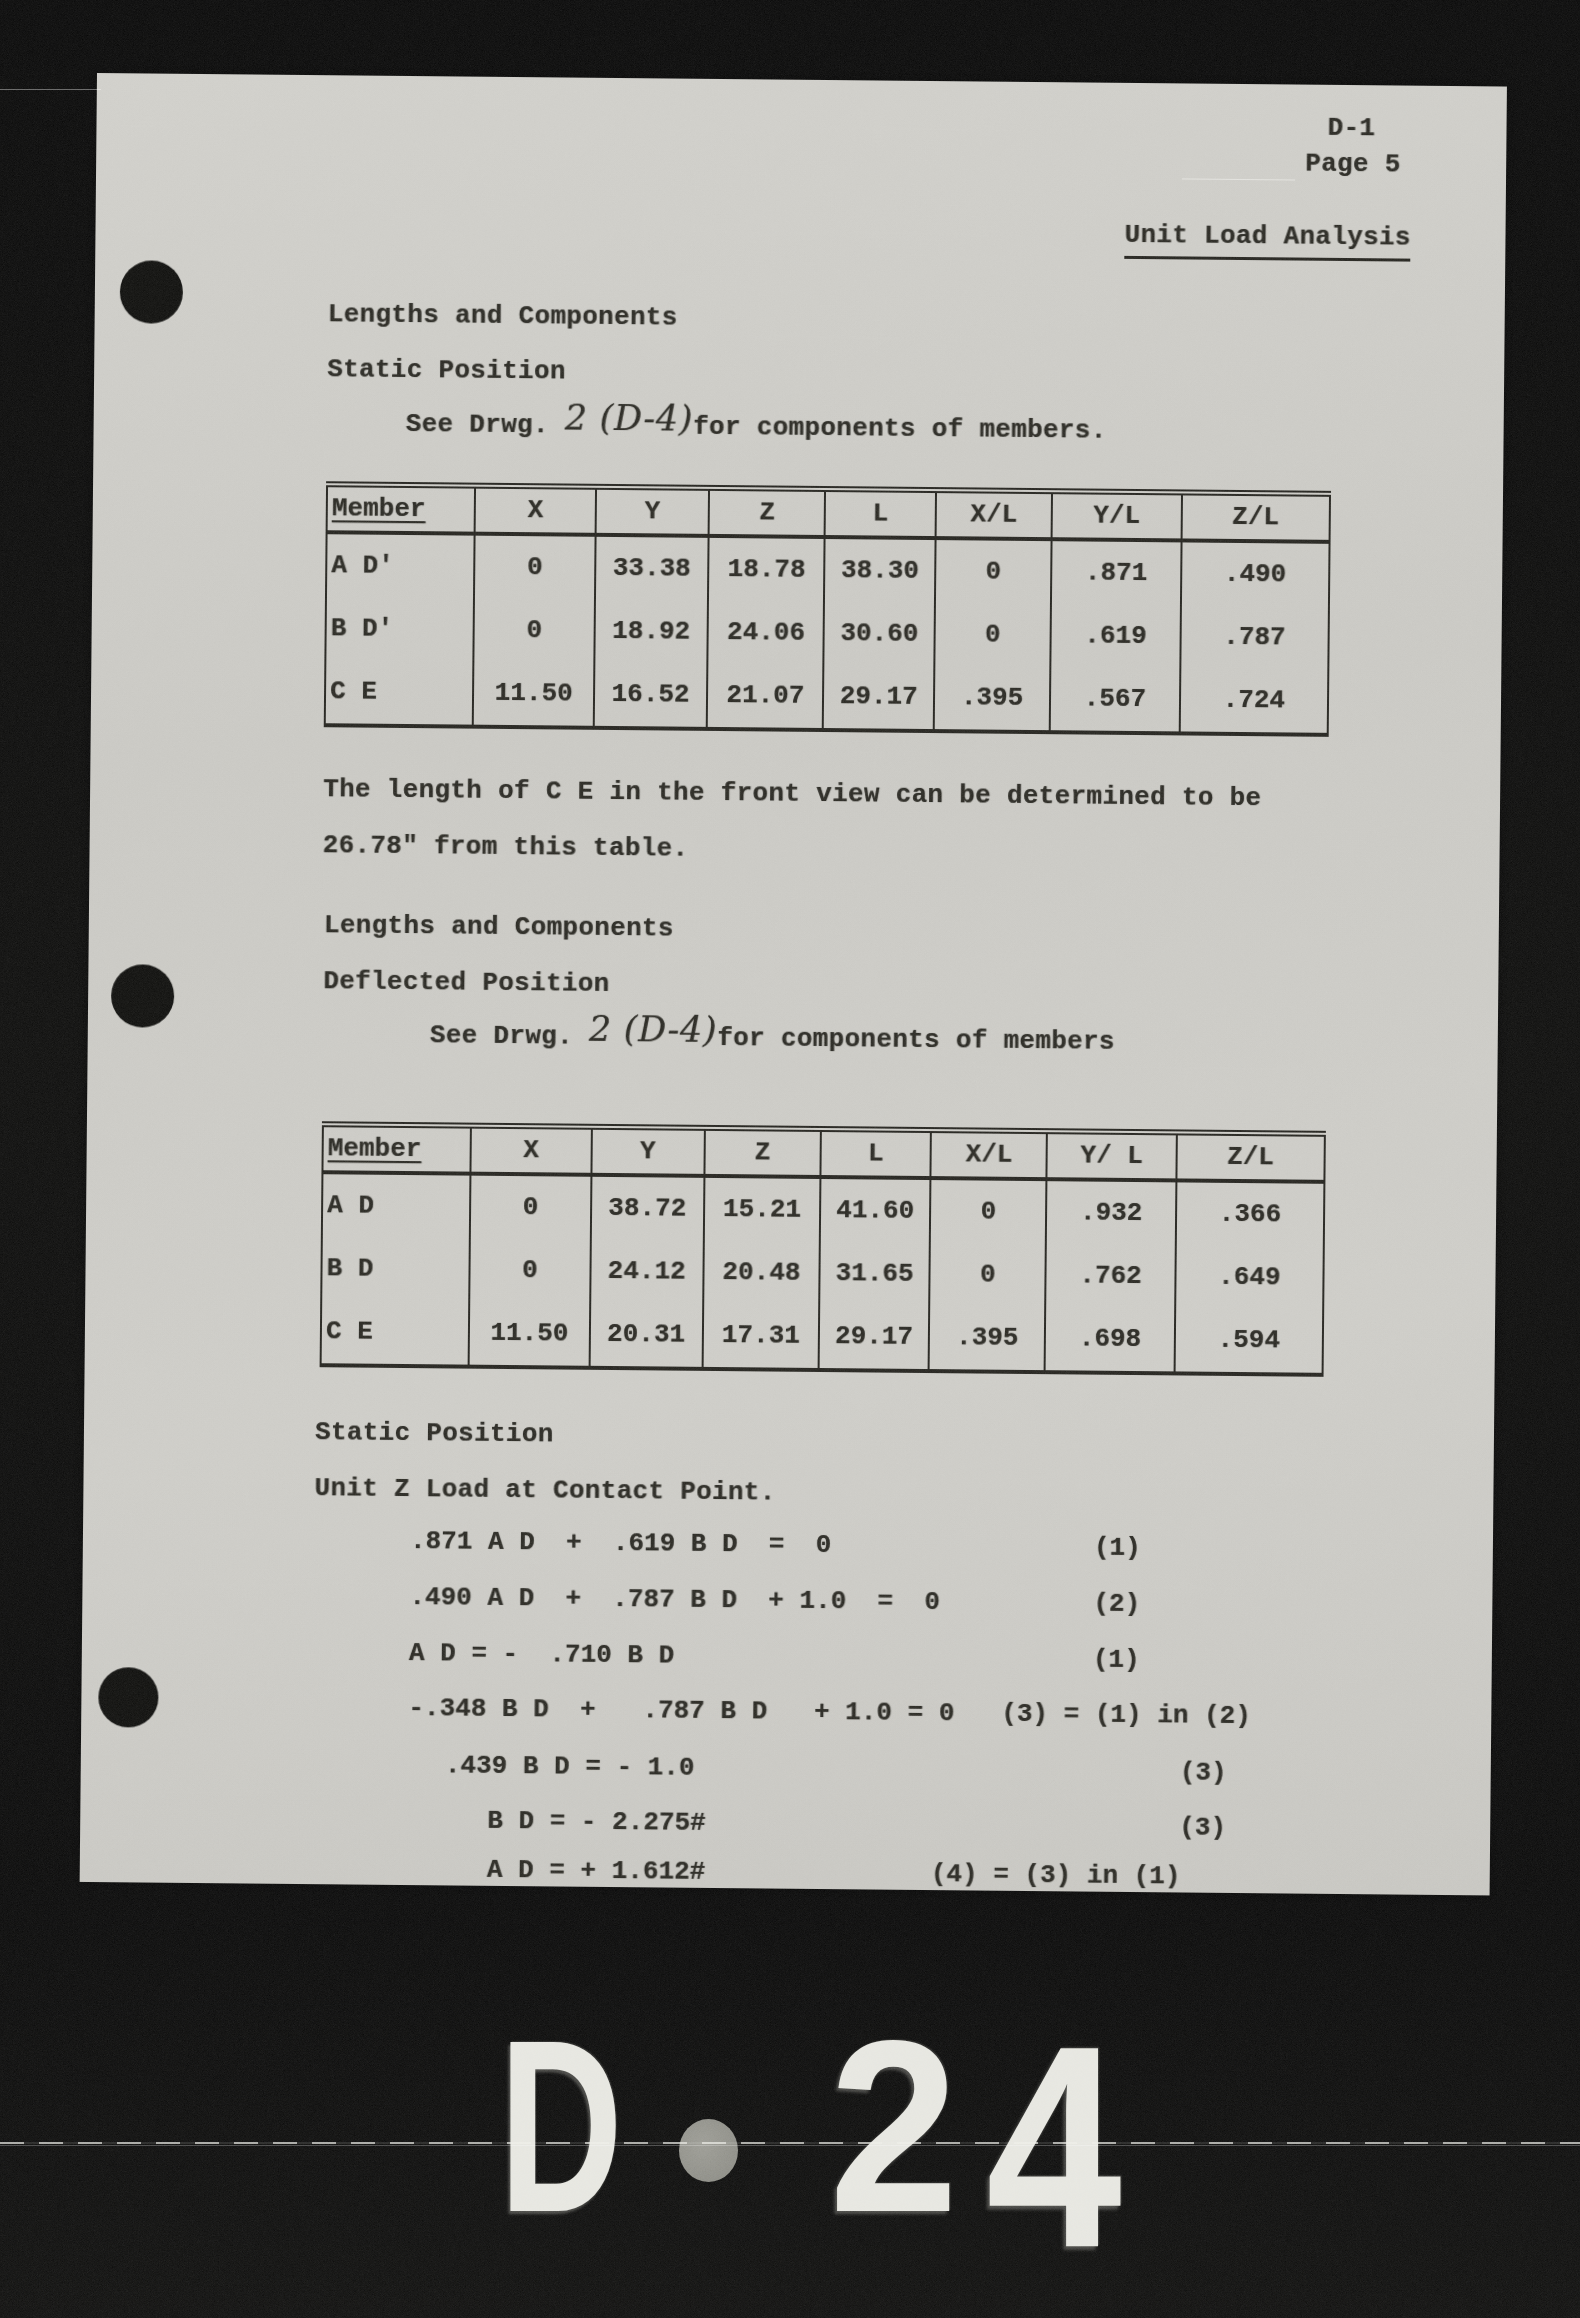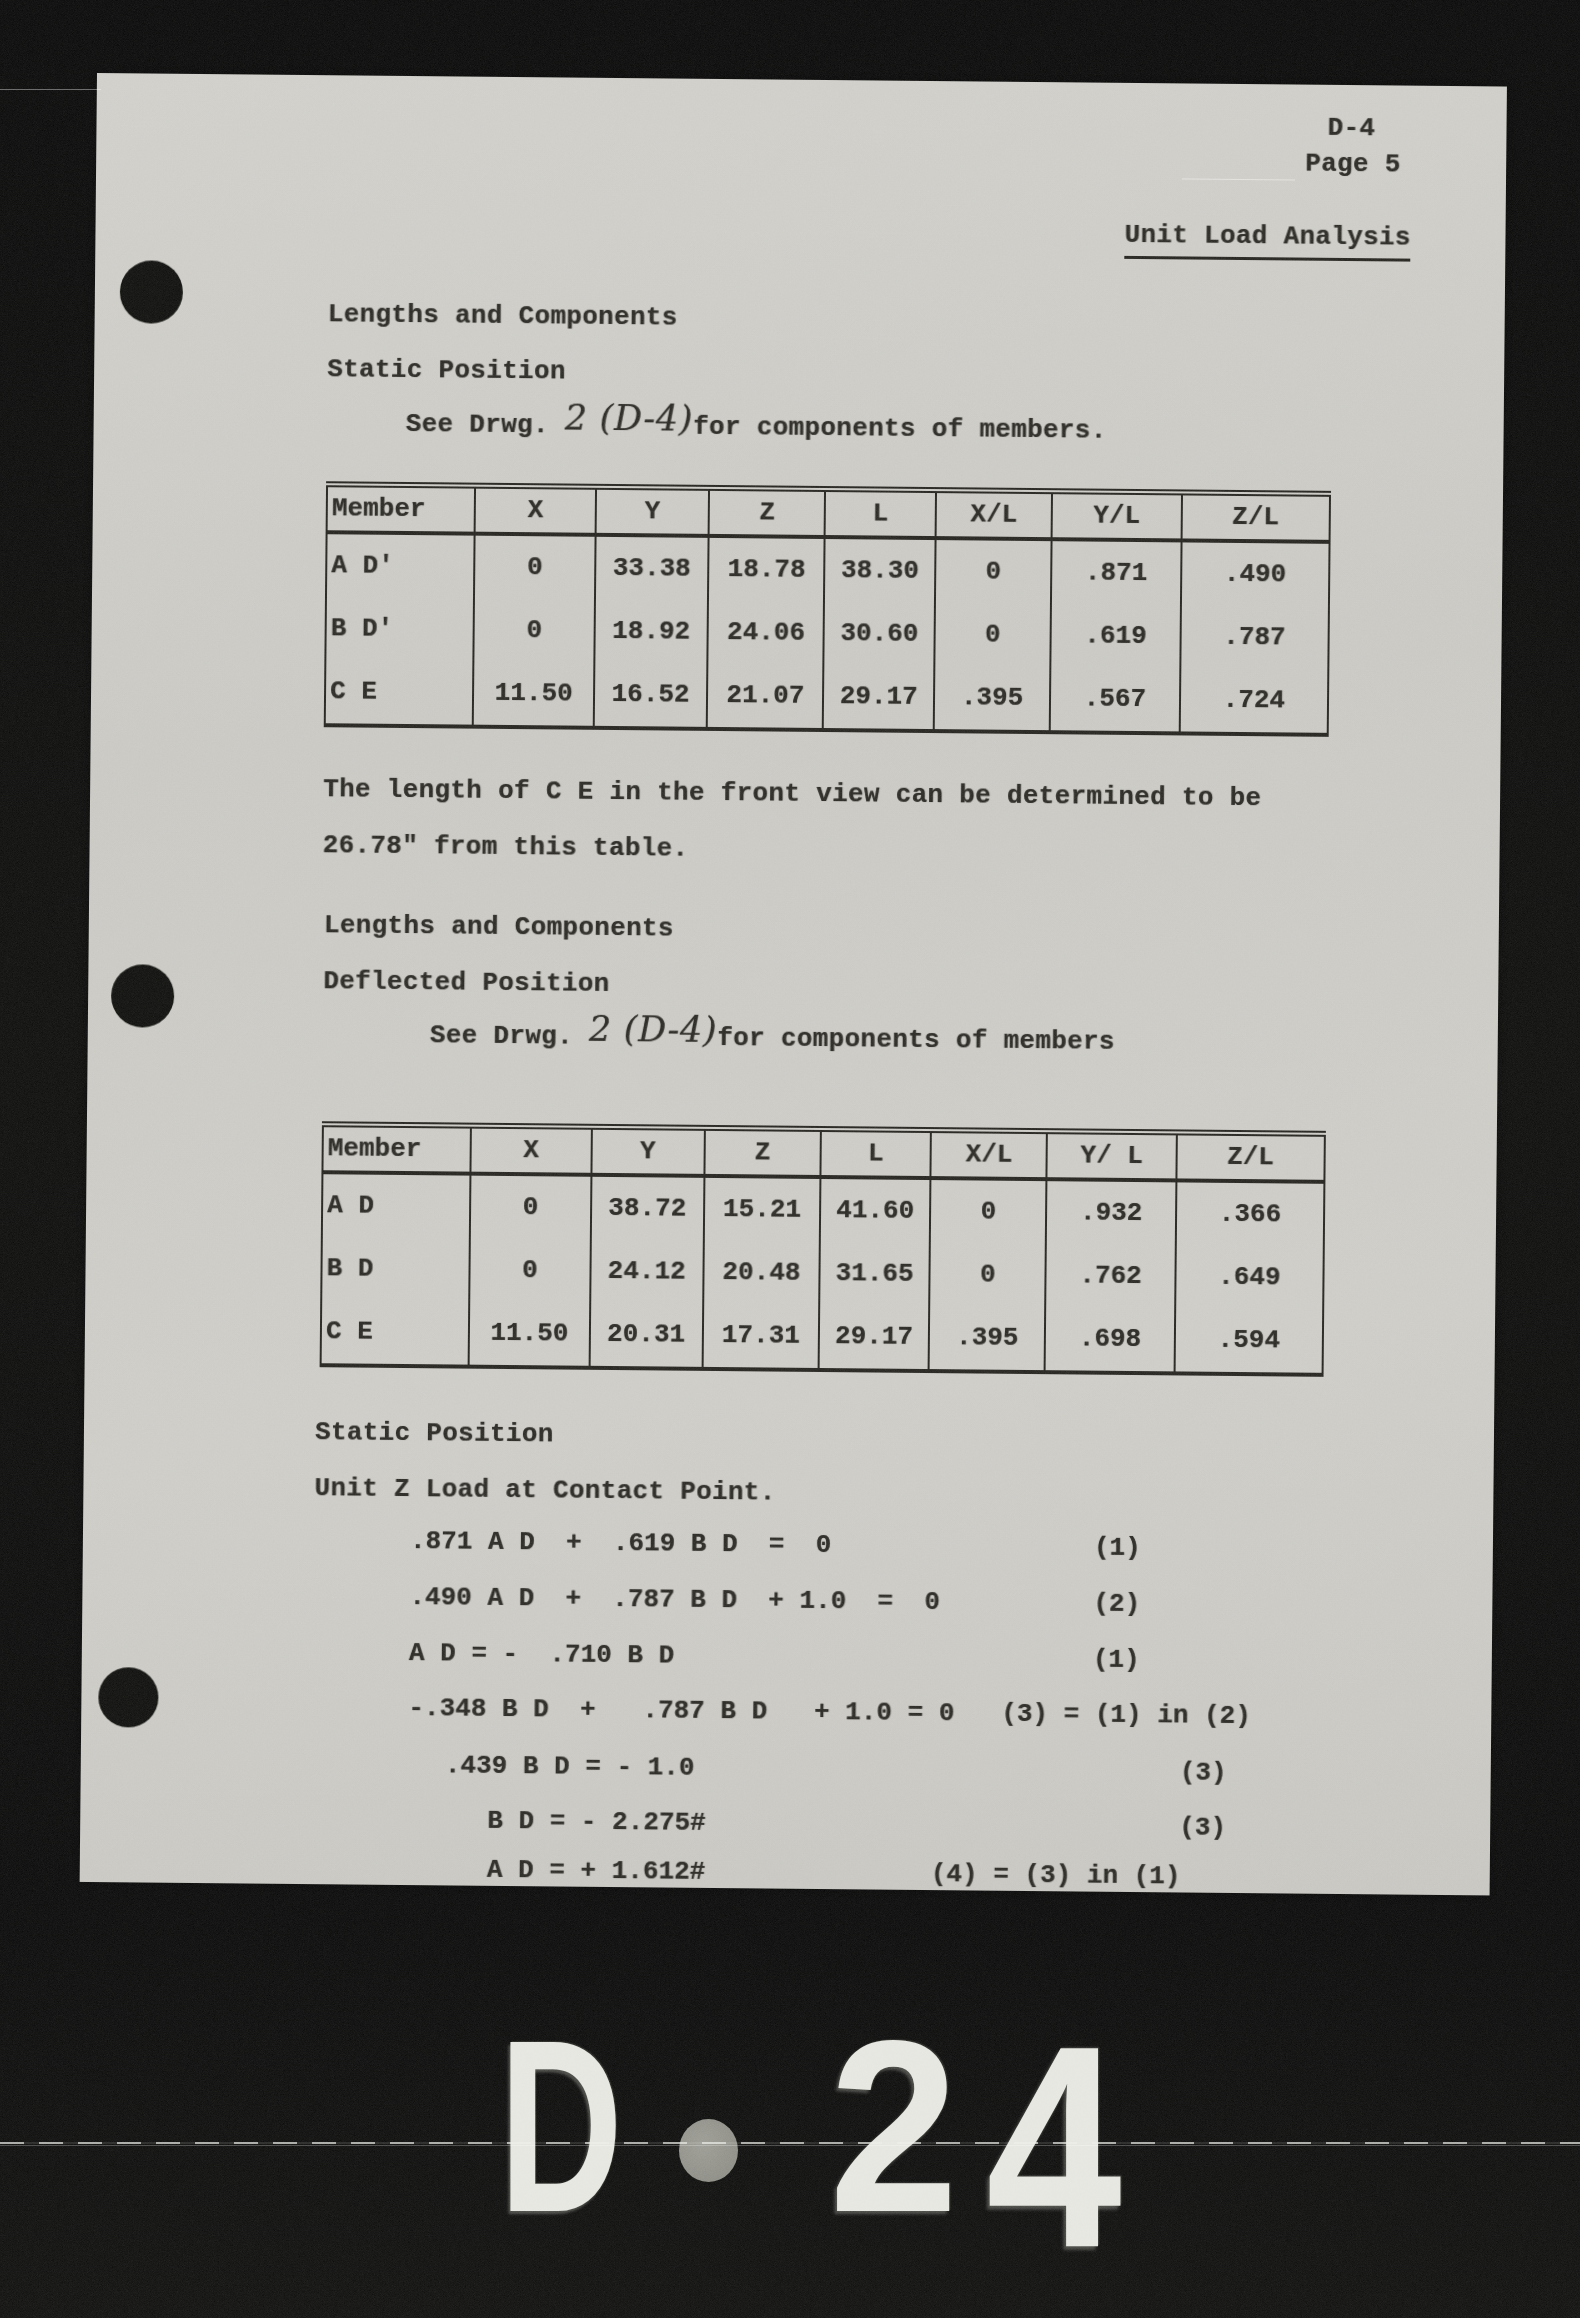--- a/index.html
+++ b/index.html
@@ -42,21 +42,21 @@
   }
   table.data th,table.data td{
     border-left:2px solid #21201b;
     font:bold 26px/29px "Liberation Mono",monospace;color:#26251f;
     text-align:center;vertical-align:middle;
     text-shadow:0.4px 0.4px 0.8px rgba(38,37,31,0.55);
   }
   table.data th:first-child,table.data td:first-child{border-left:none;text-align:left;padding-left:4px;}
   table.data thead th{height:41px;border-bottom:4px solid #21201b;}
   table.data td{height:61px;}
-  .member-u{text-decoration-thickness:2px;text-underline-offset:4.7px;}
+  .member-u{text-decoration:underline;text-decoration-thickness:2px;text-underline-offset:4.7px;}
   
   .eq{position:absolute;left:0;width:100%;height:31px;}
   .eq .eq-lhs,.eq .eq-ref{position:absolute;font:bold 26px/31px "Liberation Mono",monospace;
     color:#26251f;white-space:pre;text-shadow:0.4px 0.4px 0.8px rgba(38,37,31,0.55);}
   .eq1{top:1450px}.eq1 .eq-lhs{left:327px}.eq1 .eq-ref{left:1011px}
   .eq2{top:1506px}.eq2 .eq-lhs{left:327px}.eq2 .eq-ref{left:1011px}
   .eq3{top:1562px}.eq3 .eq-lhs{left:327px}.eq3 .eq-ref{left:1011px}
   .eq4{top:1617px}.eq4 .eq-lhs{left:327px}.eq4 .eq-ref{left:1321px}
   .eq5{top:1674px}.eq5 .eq-lhs{left:364px}.eq5 .eq-ref{left:1099px}
   .eq6{top:1729px}.eq6 .eq-lhs{left:407px}.eq6 .eq-ref{left:1099px}
@@ -91,21 +91,21 @@
 
 <div class="film">
 
   <div class="page">
 
     <div class="hole h1"></div>
     <div class="hole h2"></div>
     <div class="hole h3"></div>
     <div class="paper-scratch"></div>
 
-    <div class="t" style="top:28px;left:1231px;">D-4</div>
+    <div class="t" style="top:28px;left:1231px;">D-1</div>
     <div class="t" style="top:64px;left:1209px;">Page 5</div>
     <div class="t underlined" style="top:137px;left:1029px;">Unit Load Analysis</div>
 
     <div class="t" style="top:224px;left:233px;">Lengths and Components</div>
     <div class="t" style="top:279px;left:233px;">Static Position</div>
     <div class="t note" style="top:328px;left:312px;">
       <span>See Drwg.</span><span> </span><span class="hand">2 (D-4)</span><span>for components of members.</span>
     </div>
 
     <table class="data" style="top:406px;left:233px;width:1005px;">

